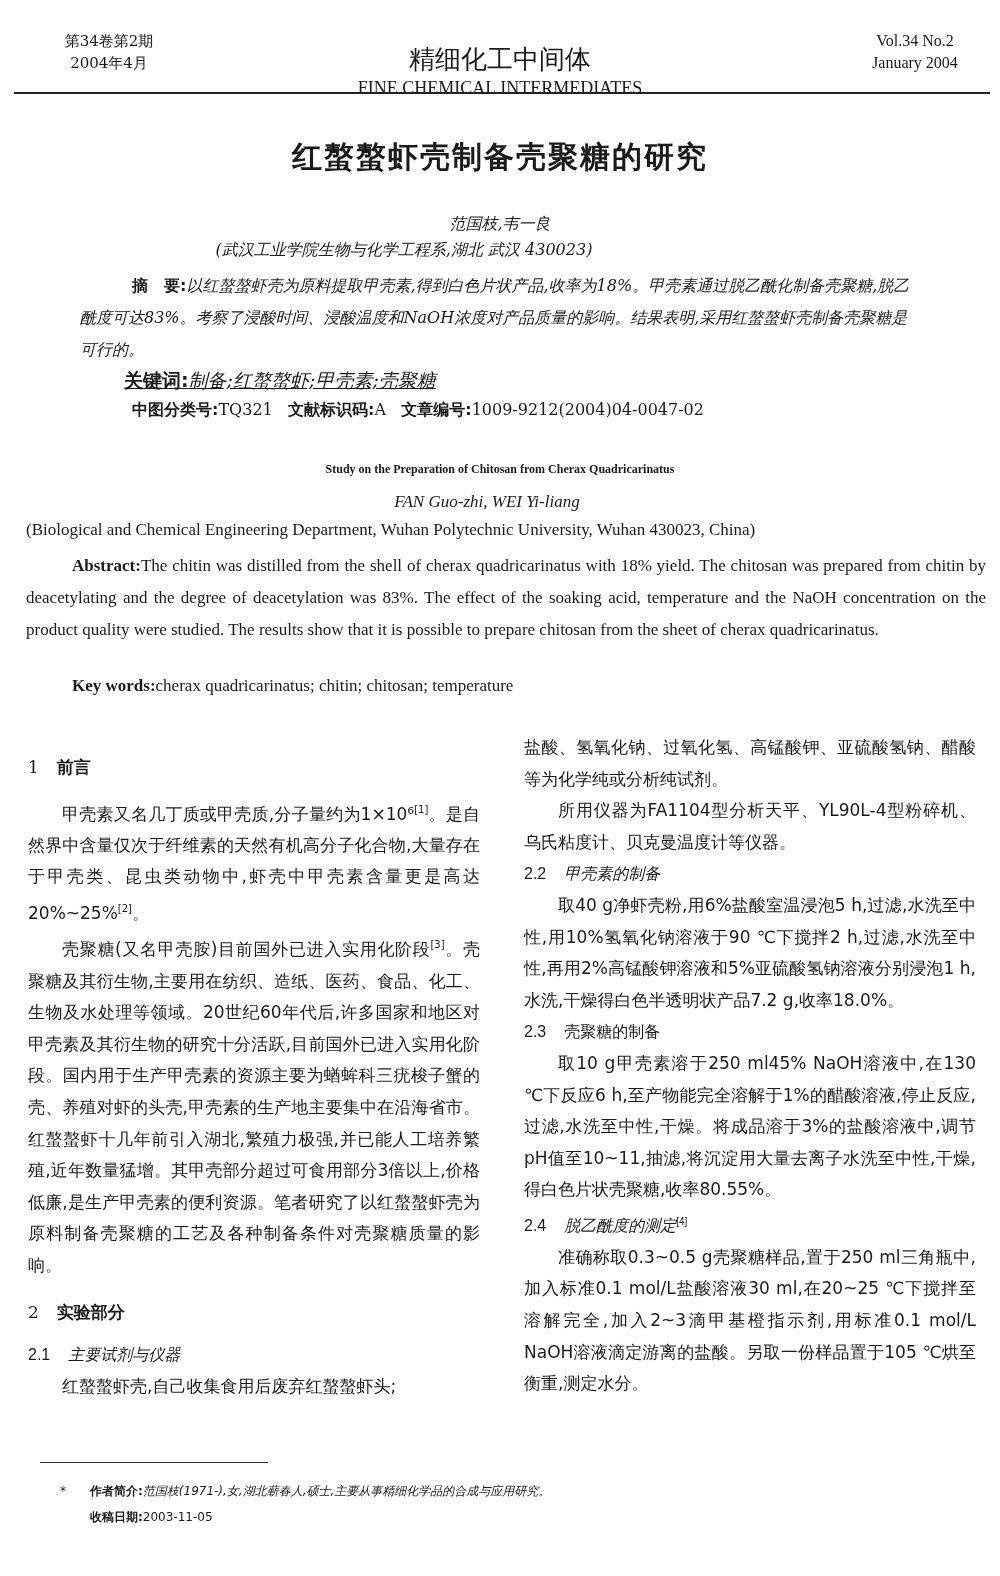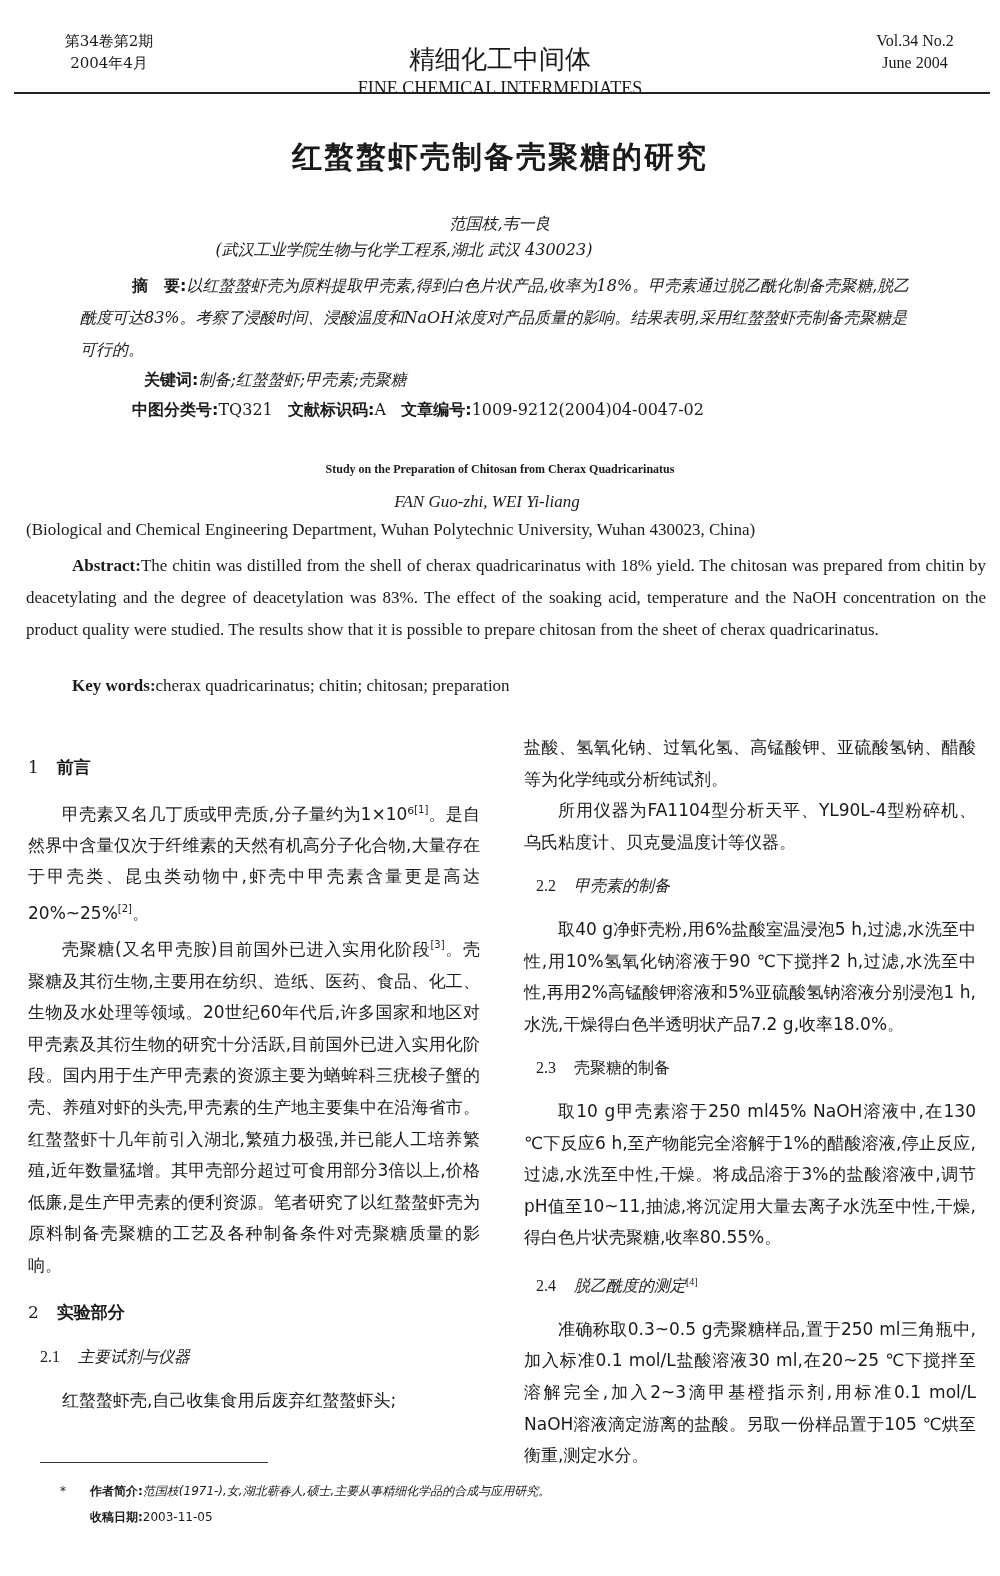--- a/index.html
+++ b/index.html
@@ -13,36 +13,36 @@
   .hdr-center .cn { font-size: 26px; line-height: 34px; font-family: "DejaVu Sans", sans-serif; }
   .hdr-center .en { font-size: 18px; line-height: 24px; font-family: "Liberation Serif", serif; }
   .hdr-right { left: 860px; top: 30px; font-size: 16px; line-height: 22px; text-align: center; width: 110px; font-family: "Liberation Serif", serif; }
   .hdr-rule { left: 14px; top: 92px; width: 976px; height: 0; border-top: 2px solid #222; }
 
   .title-cn { left: 0; top: 137px; width: 1000px; text-align: center; font-size: 30px; font-weight: bold; font-family: "DejaVu Sans", sans-serif; letter-spacing: 2px; }
   .authors-cn { left: 0; top: 214px; width: 1000px; text-align: center; font-size: 16px; font-style: italic; }
   .affil-cn { left: 0; top: 240px; width: 808px; text-align: center; font-size: 16px; font-style: italic; }
   .abstract-cn { left: 80px; top: 270px; width: 840px; font-size: 16px; line-height: 32px; font-style: italic; text-indent: 52px; }
   .abstract-cn b { font-style: normal; }
-  .kw-cn { left: 144px; top: 366px; font-size: 16px; line-height: 28px; }
+  .kw-cn { left: 124px; top: 366px; font-size: 19px; line-height: 28px; text-decoration: underline; }
   .cls-cn { left: 132px; top: 396px; font-size: 16px; line-height: 28px; white-space: pre; }
   .bold-lbl { font-weight: bold; font-family: "DejaVu Sans", sans-serif; }
 
   .title-en { left: 0; top: 462px; width: 1000px; text-align: center; font-size: 12px; font-weight: bold; font-family: "Liberation Serif", serif; }
   .authors-en { left: 0; top: 492px; width: 974px; text-align: center; font-size: 17px; font-style: italic; font-family: "Liberation Serif", serif; }
   .affil-en { left: 26px; top: 520px; width: 960px; font-size: 17px; font-family: "Liberation Serif", serif; white-space: nowrap; }
   .abstract-en { left: 26px; top: 550px; width: 960px; font-size: 17px; line-height: 32px; text-indent: 46px; text-align: justify; font-family: "Liberation Serif", serif; }
   .kw-en { left: 72px; top: 676px; font-size: 17px; font-family: "Liberation Serif", serif; }
 
   .col { font-size: 17px; line-height: 31.6px; text-align: justify; font-family: "DejaVu Sans", sans-serif; }
   .col-left { left: 28px; top: 748px; width: 452px; }
   .col-right { left: 524px; top: 732px; width: 452px; }
   .sec-h { font-size: 17px; font-weight: bold; margin: 4px 0 10px 0; }
   .sec-h .num { font-weight: normal; font-family: "DejaVu Serif", serif; margin-right: 18px; }
-  .sub-h { font-size: 16px; margin: 12px; font-family: Liberation Serif, serif; }
+  .sub-h { font-size: 16px; margin: 0; font-family: Liberation Sans, sans-serif; }
   .sub-h .num { margin-right: 18px; }
   .sub-h .lbl { font-style: italic; }
   .para { text-indent: 34px; margin: 0; }
   .para.noindent { text-indent: 0; }
   sup { font-size: 10px; }
 
   .foot-rule { left: 40px; top: 1462px; width: 228px; border-top: 1px solid #333; }
   .footnote { left: 60px; top: 1478px; font-size: 12px; line-height: 26px; font-family: "DejaVu Sans", sans-serif; }
   .footnote .star { display: inline-block; width: 30px; }
 </style>
@@ -52,36 +52,36 @@
 <div class="abs hdr-left">
   <div>第34卷第2期</div>
   <div>2004年4月</div>
 </div>
 <div class="abs hdr-center">
   <div class="cn">精细化工中间体</div>
   <div class="en">FINE CHEMICAL INTERMEDIATES</div>
 </div>
 <div class="abs hdr-right">
   <div>Vol.34 No.2</div>
-  <div>June 2004</div>
+  <div>January 2004</div>
 </div>
 <div class="abs hdr-rule"></div>
 
 <div class="abs title-cn">红螯螯虾壳制备壳聚糖的研究</div>
 <div class="abs authors-cn">范国枝,韦一良</div>
 <div class="abs affil-cn">(武汉工业学院生物与化学工程系,湖北 武汉 430023)</div>
 <div class="abs abstract-cn"><b class="bold-lbl">摘　要:</b><span>以红螯螯虾壳为原料提取甲壳素,得到白色片状产品,收率为18%。甲壳素通过脱乙酰化制备壳聚糖,脱乙酰度可达83%。考察了浸酸时间、浸酸温度和NaOH浓度对产品质量的影响。结果表明,采用红螯螯虾壳制备壳聚糖是可行的。</span></div>
 <div class="abs kw-cn"><span class="bold-lbl">关键词:</span><span style="font-style:italic">制备;红螯螯虾;甲壳素;壳聚糖</span></div>
 <div class="abs cls-cn"><span class="bold-lbl">中图分类号:</span><span>TQ321</span>   <span class="bold-lbl">文献标识码:</span><span>A</span>   <span class="bold-lbl">文章编号:</span><span>1009-9212(2004)04-0047-02</span></div>
 
 <div class="abs title-en">Study on the Preparation of Chitosan from Cherax Quadricarinatus</div>
 <div class="abs authors-en">FAN Guo-zhi, WEI Yi-liang</div>
 <div class="abs affil-en">(Biological and Chemical Engineering Department, Wuhan Polytechnic University, Wuhan 430023, China)</div>
 <div class="abs abstract-en"><b>Abstract:</b><span>The chitin was distilled from the shell of cherax quadricarinatus with 18% yield. The chitosan was prepared from chitin by deacetylating and the degree of deacetylation was 83%. The effect of the soaking acid, temperature and the NaOH concentration on the product quality were studied. The results show that it is possible to prepare chitosan from the sheet of cherax quadricarinatus.</span></div>
-<div class="abs kw-en"><b>Key words:</b><span>cherax quadricarinatus; chitin; chitosan; preparation</span></div>
+<div class="abs kw-en"><b>Key words:</b><span>cherax quadricarinatus; chitin; chitosan; temperature</span></div>
 
 <div class="abs col col-left">
   <div class="sec-h"><span class="num">1</span><span>前言</span></div>
   <p class="para"><span>甲壳素又名几丁质或甲壳质,分子量约为1×10⁶</span><sup>[1]</sup><span>。是自然界中含量仅次于纤维素的天然有机高分子化合物,大量存在于甲壳类、昆虫类动物中,虾壳中甲壳素含量更是高达20%~25%</span><sup>[2]</sup><span>。</span></p>
   <p class="para"><span>壳聚糖(又名甲壳胺)目前国外已进入实用化阶段</span><sup>[3]</sup><span>。壳聚糖及其衍生物,主要用在纺织、造纸、医药、食品、化工、生物及水处理等领域。20世纪60年代后,许多国家和地区对甲壳素及其衍生物的研究十分活跃,目前国外已进入实用化阶段。国内用于生产甲壳素的资源主要为蝤蛑科三疣梭子蟹的壳、养殖对虾的头壳,甲壳素的生产地主要集中在沿海省市。红螯螯虾十几年前引入湖北,繁殖力极强,并已能人工培养繁殖,近年数量猛增。其甲壳部分超过可食用部分3倍以上,价格低廉,是生产甲壳素的便利资源。笔者研究了以红螯螯虾壳为原料制备壳聚糖的工艺及各种制备条件对壳聚糖质量的影响。</span></p>
   <div class="sec-h" style="margin-top:16px"><span class="num">2</span><span>实验部分</span></div>
   <div class="sub-h"><span class="num">2.1</span><span class="lbl">主要试剂与仪器</span></div>
   <p class="para">红螯螯虾壳,自己收集食用后废弃红螯螯虾头;</p>
 </div>
 

